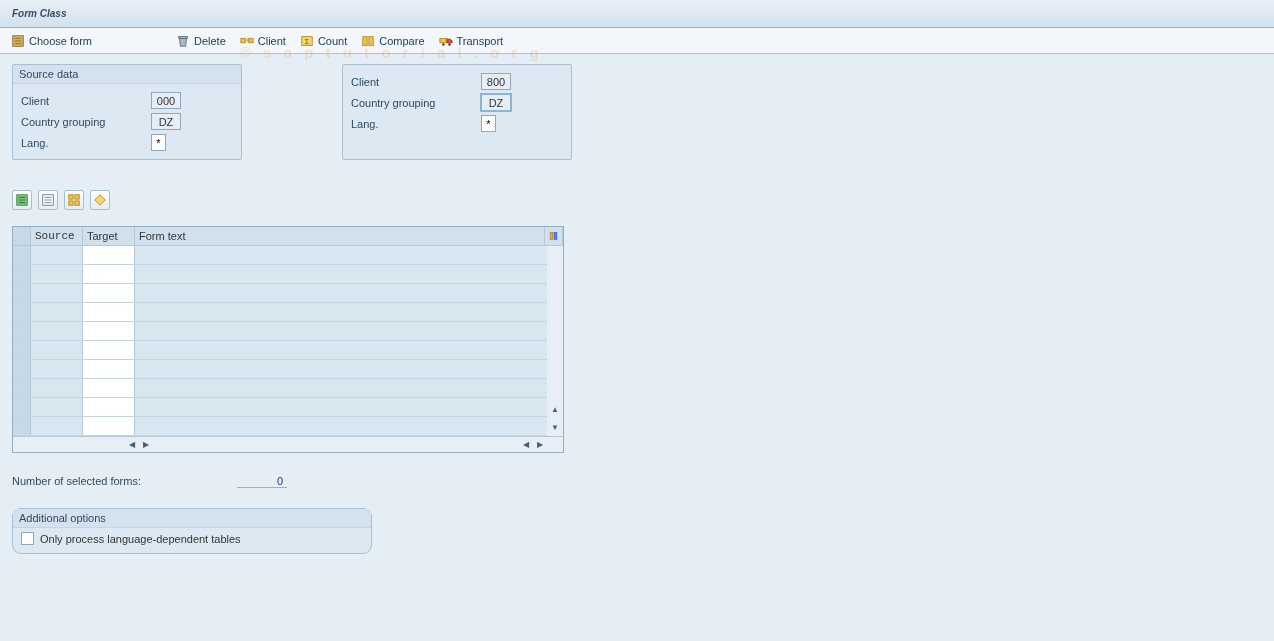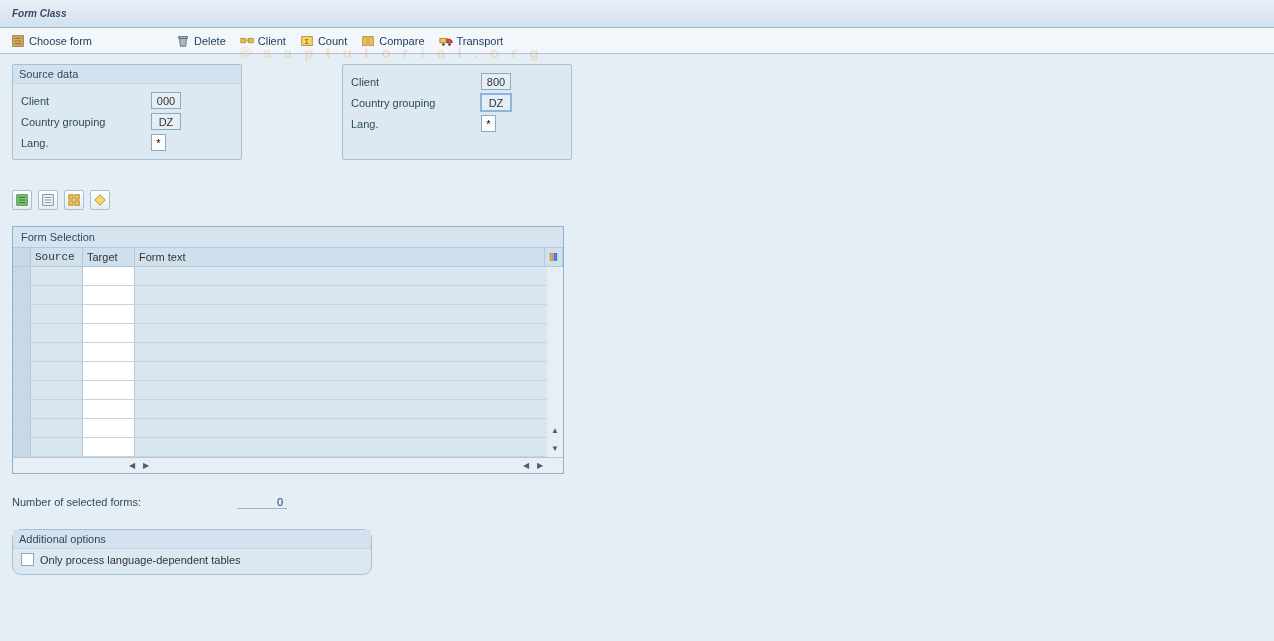--- a/index.html
+++ b/index.html
@@ -350,21 +350,20 @@
         </svg>
     </div>
     <div class="ibtn">
       <svg width="14" height="14" viewBox="0 0 16 16">
           <polygon points="8,2 14,8 8,14 2,8" fill="#f5d76e" stroke="#b08a20"></polygon>
         </svg>
     </div>
   </div>
 
   <div class="table-wrap">
-    <div class="table-title">Form Selection</div>
     <div class="table-head">
       <div class="th col-sel"></div>
       <div class="th col-src">Source</div>
       <div class="th col-tgt">Target</div>
       <div class="th col-txt">Form text</div>
       <div class="th col-cfg">
         <svg width="12" height="12" viewBox="0 0 16 16">
             <rect x="2" y="2" width="5" height="12" fill="#f2a24e" stroke="#b06a20"></rect>
             <rect x="9" y="2" width="5" height="12" fill="#4e8af2" stroke="#204ab0"></rect>
           </svg>

